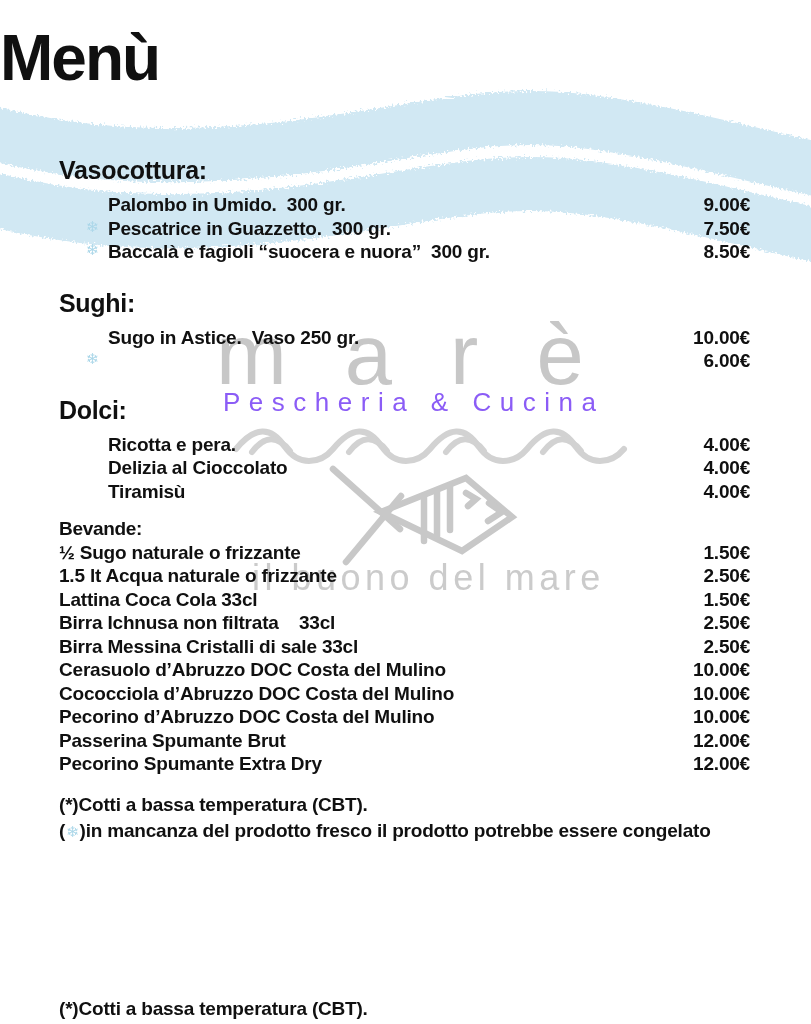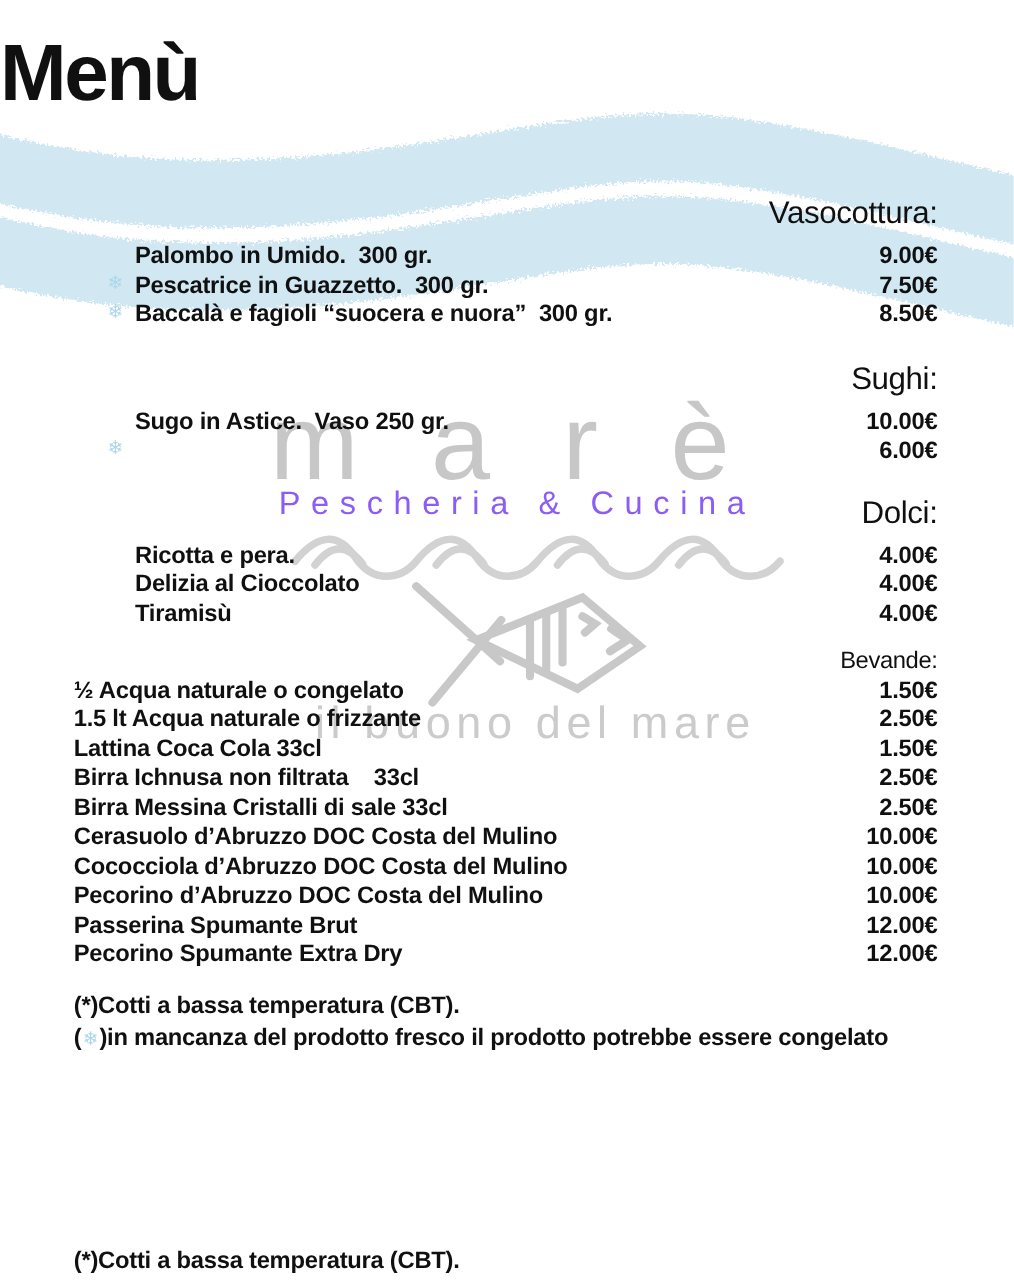--- a/index.html
+++ b/index.html
@@ -31,21 +31,21 @@
   }
   
   #content{
     position:absolute;left:0;right:0;top:155px;z-index:3;
     padding:0 61px 0 59px;
   }
   .menu-section{margin:0;}
   .menu-section:nth-of-type(2){margin-top:24px;}
   .menu-section:nth-of-type(3){margin-top:22px;}
   .menu-section:nth-of-type(4){margin-top:14px;}
-  .heading{font-weight:400;letter-spacing:-0.3px;text-align:right;}
+  .heading{font-weight:700;letter-spacing:-0.3px;}
   .heading.large{font-size:25px;line-height:30px;margin:0 0 8px 0;}
   .heading.small{font-size:19px;line-height:23.5px;margin:0;}
   .row{
     display:flex;position:relative;font-size:19px;font-weight:700;
     line-height:23.5px;letter-spacing:-0.2px;white-space:pre;
   }
   .menu-section.indent .row{padding-left:49px;}
   .iname{white-space:pre;}
   .iprice{margin-left:auto;white-space:pre;}
   .flake{
@@ -124,21 +124,21 @@
           <div class="row"><span class="flake">❄</span><span class="iprice">6.00€</span></div>
         </section>
         <section class="menu-section indent">
           <div class="heading large">Dolci:</div>
           <div class="row"><span class="iname">Ricotta e pera.</span><span class="iprice">4.00€</span></div>
           <div class="row"><span class="iname">Delizia al Cioccolato</span><span class="iprice">4.00€</span></div>
           <div class="row"><span class="iname">Tiramisù</span><span class="iprice">4.00€</span></div>
         </section>
         <section class="menu-section flush">
           <div class="heading small">Bevande:</div>
-          <div class="row"><span class="iname">½ Acqua naturale o congelato</span><span class="iprice">1.50€</span></div>
+          <div class="row"><span class="iname">½ Sugo naturale o frizzante</span><span class="iprice">1.50€</span></div>
           <div class="row"><span class="iname">1.5 lt Acqua naturale o frizzante</span><span class="iprice">2.50€</span></div>
           <div class="row"><span class="iname">Lattina Coca Cola 33cl</span><span class="iprice">1.50€</span></div>
           <div class="row"><span class="iname">Birra Ichnusa non filtrata    33cl</span><span class="iprice">2.50€</span></div>
           <div class="row"><span class="iname">Birra Messina Cristalli di sale 33cl</span><span class="iprice">2.50€</span></div>
           <div class="row"><span class="iname">Cerasuolo d’Abruzzo DOC Costa del Mulino</span><span class="iprice">10.00€</span></div>
           <div class="row"><span class="iname">Cococciola d’Abruzzo DOC Costa del Mulino</span><span class="iprice">10.00€</span></div>
           <div class="row"><span class="iname">Pecorino d’Abruzzo DOC Costa del Mulino</span><span class="iprice">10.00€</span></div>
           <div class="row"><span class="iname">Passerina Spumante Brut</span><span class="iprice">12.00€</span></div>
           <div class="row"><span class="iname">Pecorino Spumante Extra Dry</span><span class="iprice">12.00€</span></div>
         </section>

